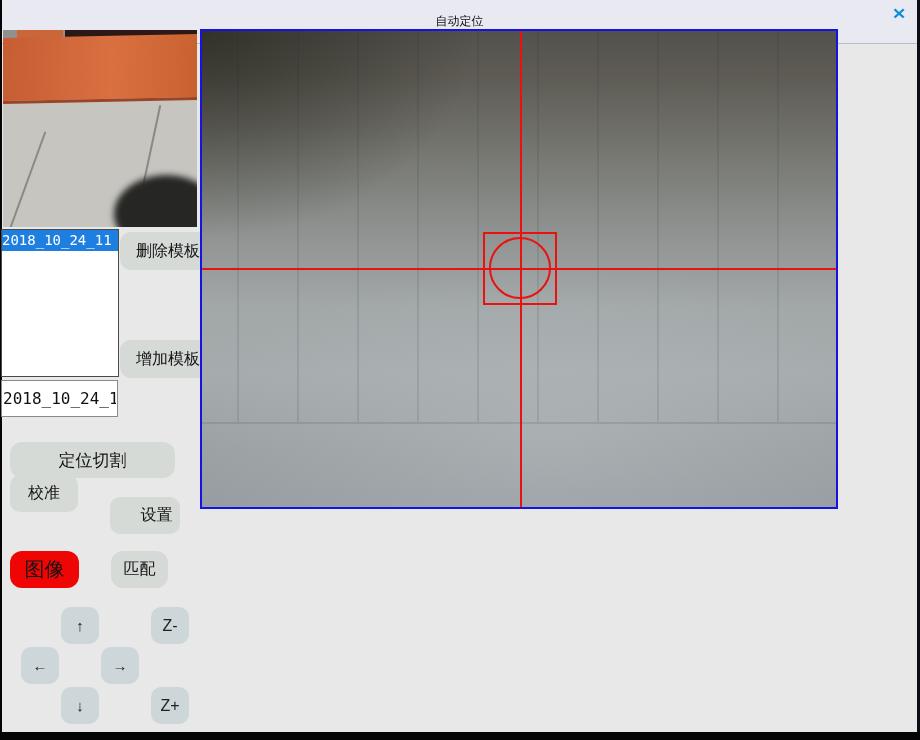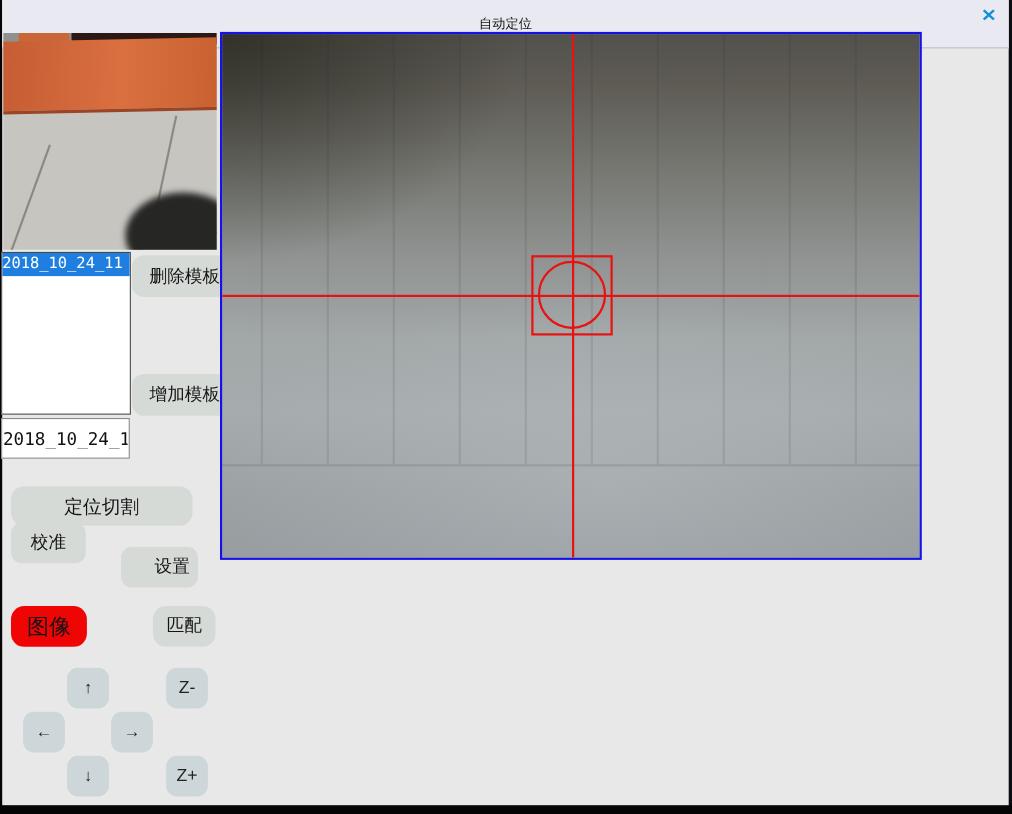--- a/index.html
+++ b/index.html
@@ -54,21 +54,21 @@
          color:#141414; font-family:"Liberation Sans", sans-serif;
          display:flex; align-items:center; justify-content:center; cursor:pointer; }
   .tpl-btn { left:120px; width:96px; height:38px; font-size:16px; border-radius:11px; }
   .btn-delete  { top:232px; } .btn-clear { top:286px; }
   .btn-engrave { top:340px; } .btn-add   { top:383px; height:39px; }
   .btn-cut      { left:10px;  top:442px; width:165px; height:36px; font-size:17px; border-radius:12px; }
   .btn-calibrate{ left:10px;  top:475px; width:68px;  height:37px; font-size:16px; }
   .btn-settings { left:110px; top:497px; width:70px;  height:37px; font-size:16px;padding-left:23px; }
   .btn-image    { left:10px;  top:551px; width:69px;  height:37px; font-size:20px;
                   background:#f00505; border-radius:12px; }
-  .btn-match    { left:111px; top:551px; width:57px;  height:37px; font-size:16px; border-radius:12px;margin-left:28px; }
+  .btn-match    { left:111px; top:551px; width:57px;  height:37px; font-size:16px; border-radius:12px; }
   .jog { width:38px; height:37px; background:#cdd6d9; font-size:15px; color:#222; border-radius:10px; }
   .jog-up    { left:61px;  top:607px; } .jog-zminus{ left:151px; top:607px; font-size:16px; }
   .jog-left  { left:21px;  top:647px; } .jog-right { left:101px; top:647px; }
   .jog-down  { left:61px;  top:687px; } .jog-zplus { left:151px; top:687px; font-size:16px; }
 
   
   .camera { position:absolute; left:200px; top:29px; width:638px; height:480px;
             border:2px solid #1512e6; overflow:hidden;
             background:
               radial-gradient(ellipse 420px 320px at 0% 0%, rgba(22,22,14,.55), rgba(22,22,14,0) 65%),

